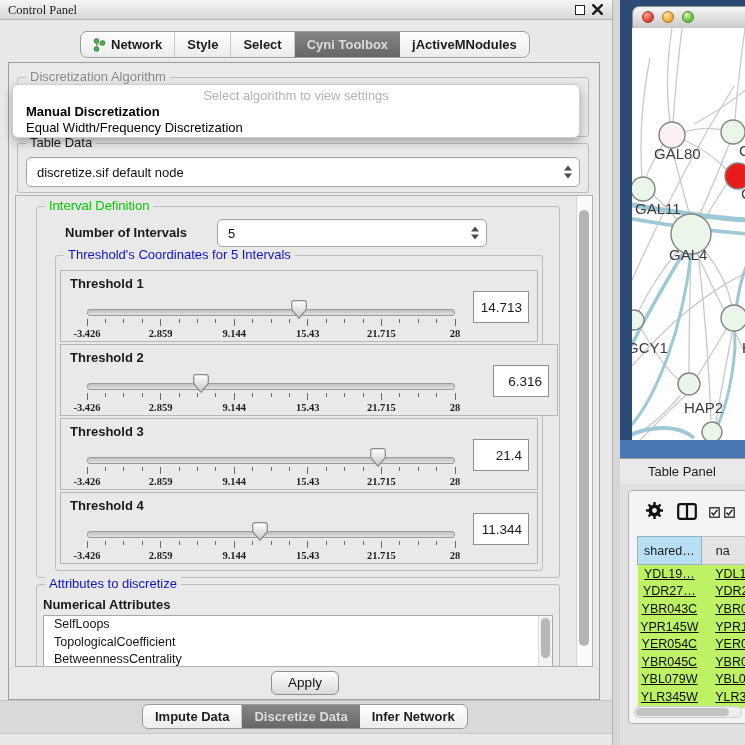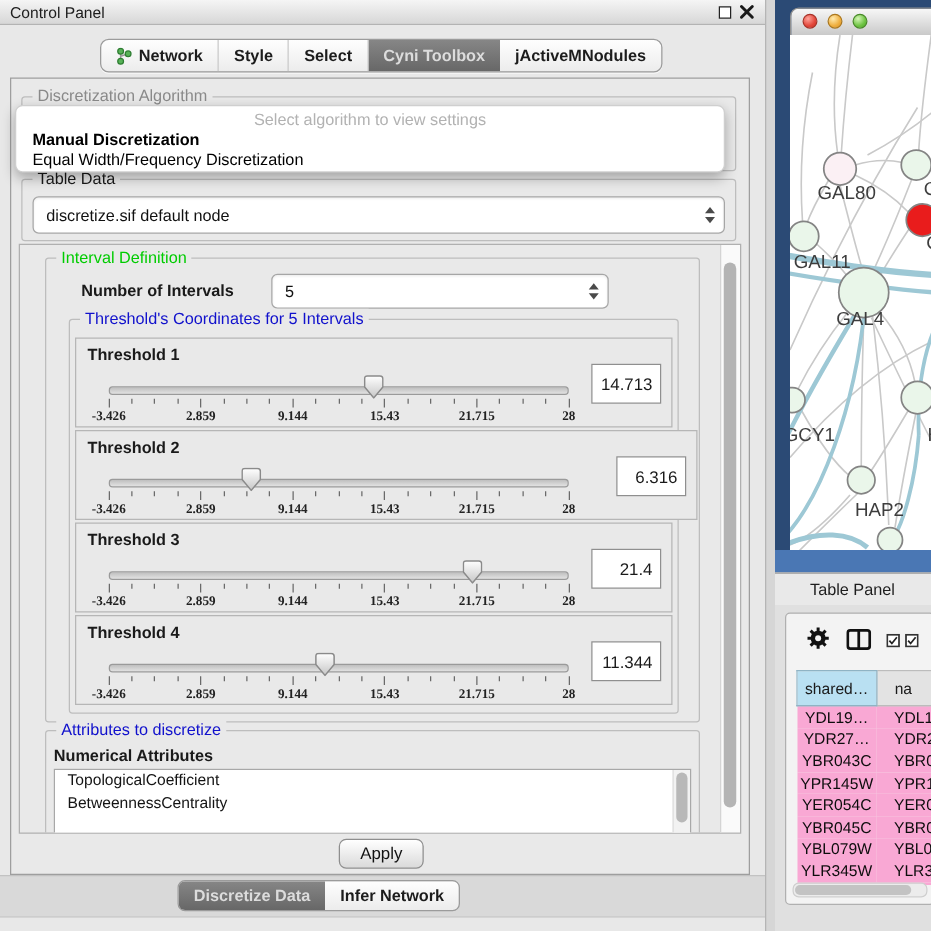--- a/index.html
+++ b/index.html
@@ -2,21 +2,21 @@
 <html><head>
 <meta charset="utf-8">
 <style>
   html,body{margin:0;padding:0;}
   body{width:745px;height:745px;position:relative;overflow:hidden;
        background:#e8e8e8;font-family:"Liberation Sans",sans-serif;color:#1a1a1a;}
   
   .ctrl-window{position:absolute;left:0;top:0;width:612px;height:745px;background:#e8e8e8;}
   .titlebar{position:absolute;left:0;top:0;right:0;height:19px;
             background:linear-gradient(#f5f5f5,#d7d7d7);border-bottom:1px solid #b3b3b3;}
-  .titlebar .title{position:absolute;left:8px;top:3px;font-size:12.5px;color:#1d1d1d;}
+  .titlebar .title{position:absolute;left:8px;top:3px;font-size:12.5px;color:#1d1d1d;font-family:Liberation Serif, serif;}
   .float-icon{position:absolute;right:27px;top:5px;width:8px;height:8px;border:1.6px solid #222;background:#fff;}
   .close-icon{position:absolute;right:8px;top:3px;width:13px;height:13px;}
   
   .tabbar{position:absolute;left:80px;top:31px;height:25px;display:flex;
           border:1px solid #9b9b9b;border-radius:7px;overflow:hidden;
           background:linear-gradient(#fefefe,#ececec);box-shadow:0 1px 0 rgba(255,255,255,.7);}
   .tab{display:flex;align-items:center;gap:5px;padding:0 12px;font-size:13px;font-weight:600;
        color:#1c1c1c;border-right:1px solid #c9c9c9;white-space:nowrap;}
   .tab:last-child{border-right:none;}
   .tab.selected{background:linear-gradient(#868686,#676767);color:#dcdcdc;border-right:none;}
@@ -103,21 +103,21 @@
   .tp-body{position:absolute;left:620px;top:484px;width:125px;height:261px;background:#e0e0e0;}
   .tp-inner{position:absolute;left:8px;top:6px;right:-3px;height:232px;background:#f3f3f3;
             border:1px solid #b0b0b0;border-radius:4px;overflow:hidden;}
   .tb-icon{position:absolute;top:10px;}
   .cb{position:absolute;top:16px;width:11px;height:11px;}
   .dtable{position:absolute;left:8px;top:45px;width:118px;height:172px;overflow:hidden;font-size:12.5px;}
   .dtable table{border-collapse:collapse;table-layout:fixed;}
   .dtable th{height:25px;font-weight:normal;font-size:12.5px;}
   .dtable th.c1{width:72px;background:#b9e0f2;border:1px solid #8fb3c4;text-align:center;}
   .dtable th.c2{width:70px;background:#e3e3e3;border:1px solid #bcbcbc;border-left:none;text-align:left;padding-left:14px;}
-  .dtable td{height:17.6px;background:#f9a8d4;white-space:nowrap;padding:0 2px;color:#0d0d0d;}
+  .dtable td{height:17.6px;background:#bef264;white-space:nowrap;padding:0 2px;color:#0d0d0d;text-decoration:underline;}
   .dtable td.c1{text-align:center;}
   .dtable td.c2{padding-left:14px;}
   .hscroll{position:absolute;left:5px;right:5px;bottom:5px;height:10px;background:#ececec;border:1px solid #cfcfcf;border-radius:5px;}
   .hthumb{position:absolute;left:1px;top:1px;bottom:1px;width:88%;background:#c3c3c3;border-radius:4px;}
 </style>
 </head>
 <body>
 
 <svg width="0" height="0" style="position:absolute">
   <defs>
@@ -369,20 +369,21 @@
   </div>
             </div>
         </div>
       </div>
 
       <div class="group attr-group">
         <span class="legend blue">Attributes to discretize</span>
         <span class="attr-title">Numerical Attributes</span>
         <div class="attr-list">
           <div>
+              <div class="attr-item">SelfLoops</div>
               <div class="attr-item">TopologicalCoefficient</div>
               <div class="attr-item">BetweennessCentrality</div>
             </div>
           <div class="attr-scroll">
               <div class="attr-thumb"></div>
             </div>
         </div>
       </div>
 
       <div class="vscroll">
@@ -394,20 +395,23 @@
   </div>
 
   <div class="popup">
     <div class="prompt">Select algorithm to view settings</div>
     <div class="opt-bold">Manual Discretization</div>
     <div class="opt">Equal Width/Frequency Discretization</div>
   </div>
 
   <div class="bottom-band"></div>
   <div class="bottom-tabs">
+    <div class="tab">
+        <span>Impute Data</span>
+      </div>
     <div class="tab selected">
         <span>Discretize Data</span>
       </div>
     <div class="tab">
         <span>Infer Network</span>
       </div>
   </div>
 </div>
 
 <div class="splitter"></div>

